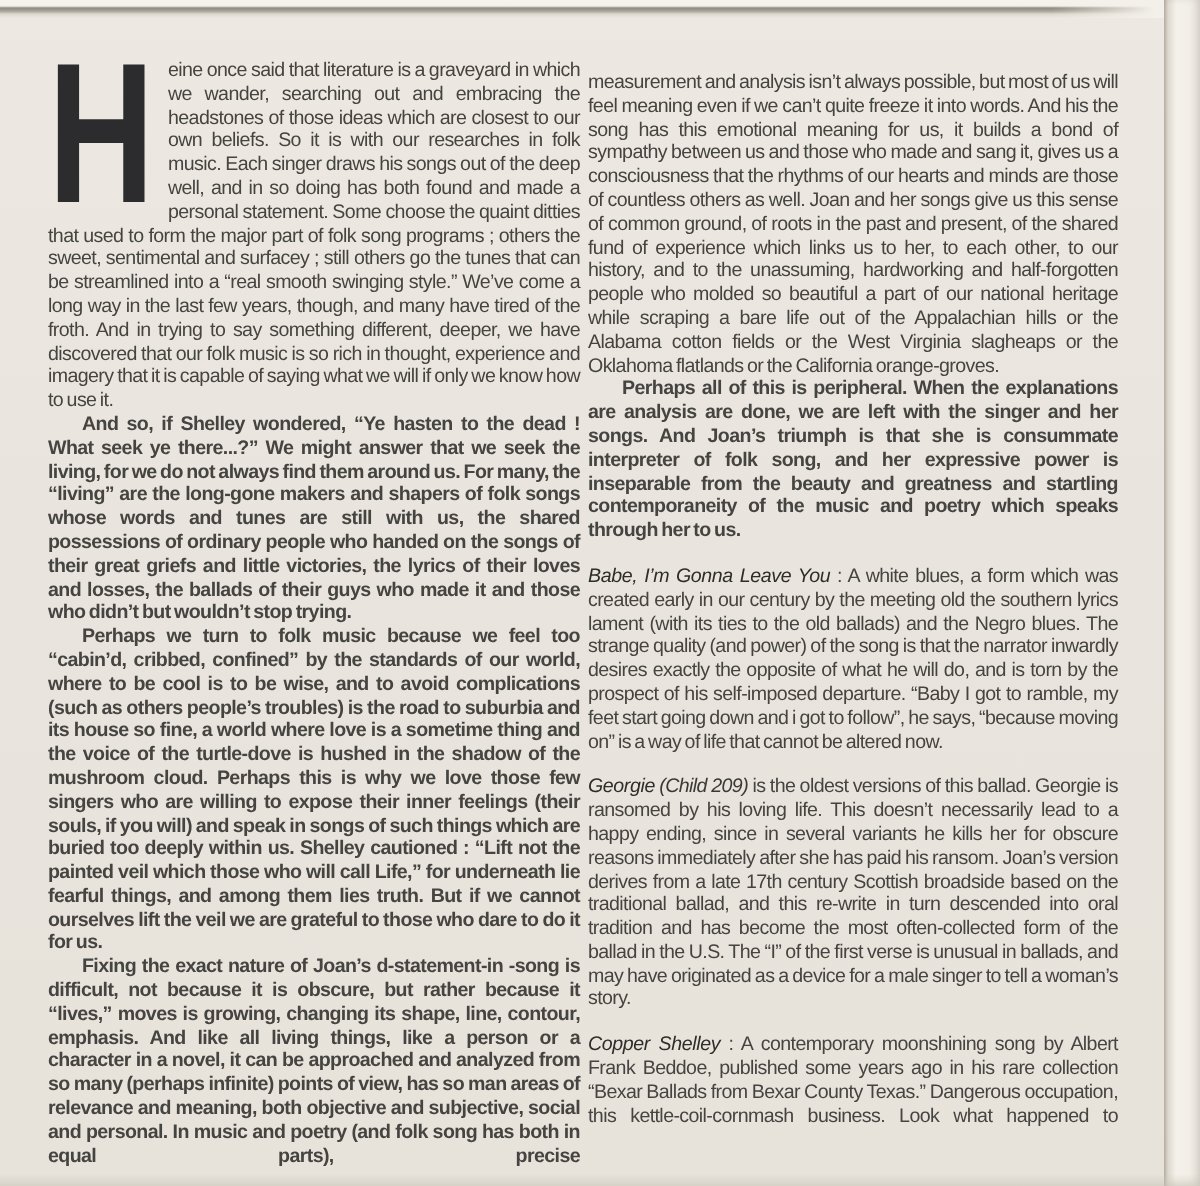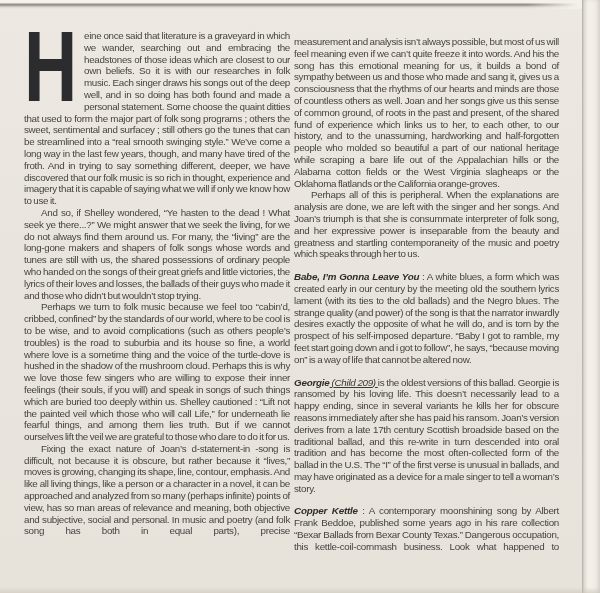--- a/index.html
+++ b/index.html
@@ -28,25 +28,25 @@
     background: linear-gradient(180deg, rgba(214,209,199,0), rgba(203,197,186,0.55));
   }
   .col {
     position:absolute; text-align:justify; color:#454440;
     font-size:9.8px; line-height:11.8px;
     letter-spacing:-0.3px; word-spacing:-0.7px;
   }
   .col p { margin:0; padding:0; }
   .col-left  { left:24px;  top:30px; width:266px; }
   .col-right { left:294px; top:36px; width:265px; }
-  .indent { text-indent:17px; }
+  .indent { text-indent:17px;font-weight:bold; }
   .cont-last { text-align-last: justify; }
   .song { margin-top:11px !important; }
-  .song-title { font-weight:bold; font-style:italic; color:#2e2d29; letter-spacing:-0.2px; }
-  .song-child { font-style:italic; color:#3a3935;text-decoration:underline; }
+  .song-title { font-weight:normal; font-style:italic; color:#2e2d29; letter-spacing:-0.2px; }
+  .song-child { font-style:italic; color:#3a3935; }
   .dropcap { float:left; width:53px; height:70px; margin:2px 7px 0 0; }
   .dropcap text {
     font-family:"Liberation Sans","DejaVu Sans",sans-serif;
     font-weight:bold; fill:#2c2c2f; font-size:100px;
   }
 </style>
 </head>
 <body>
 
 <div class="page">
@@ -80,17 +80,17 @@
     <p class="indent">
       <span>Perhaps all of this is peripheral. When the explanations are analysis are done, we are left with the singer and her songs. And Joan’s triumph is that she is consummate interpreter of folk song, and her expressive power is inseparable from the beauty and greatness and startling contemporaneity of the music and poetry which speaks through her to us.</span>
     </p>
     <p class="song">
       <span class="song-title">Babe, I’m Gonna Leave You</span><span> : A white blues, a form which was created early in our century by the meeting old the southern lyrics lament (with its ties to the old ballads) and the Negro blues. The strange quality (and power) of the song is that the narrator inwardly desires exactly the opposite of what he will do, and is torn by the prospect of his self-imposed departure. “Baby I got to ramble, my feet start going down and i got to follow”, he says, “because moving on” is a way of life that cannot be altered now.</span>
     </p>
     <p class="song">
       <span class="song-title">Georgie</span><span class="song-child"> (Child 209) </span><span>is the oldest versions of this ballad. Georgie is ransomed by his loving life. This doesn’t necessarily lead to a happy ending, since in several variants he kills her for obscure reasons immediately after she has paid his ransom. Joan’s version derives from a late 17th century Scottish broadside based on the traditional ballad, and this re-write in turn descended into oral tradition and has become the most often-collected form of the ballad in the U.S. The “I” of the first verse is unusual in ballads, and may have originated as a device for a male singer to tell a woman’s story.</span>
     </p>
     <p class="song cont-last">
-      <span class="song-title">Copper Kettle</span><span> : A contemporary moonshining song by Albert Frank Beddoe, published some years ago in his rare collection “Bexar Ballads from Bexar County Texas.” Dangerous occupation, this kettle-coil-cornmash business. Look what happened to</span>
+      <span class="song-title">Copper Shelley</span><span> : A contemporary moonshining song by Albert Frank Beddoe, published some years ago in his rare collection “Bexar Ballads from Bexar County Texas.” Dangerous occupation, this kettle-coil-cornmash business. Look what happened to</span>
     </p>
   </div>
 
 </div>
 
 </body></html>

